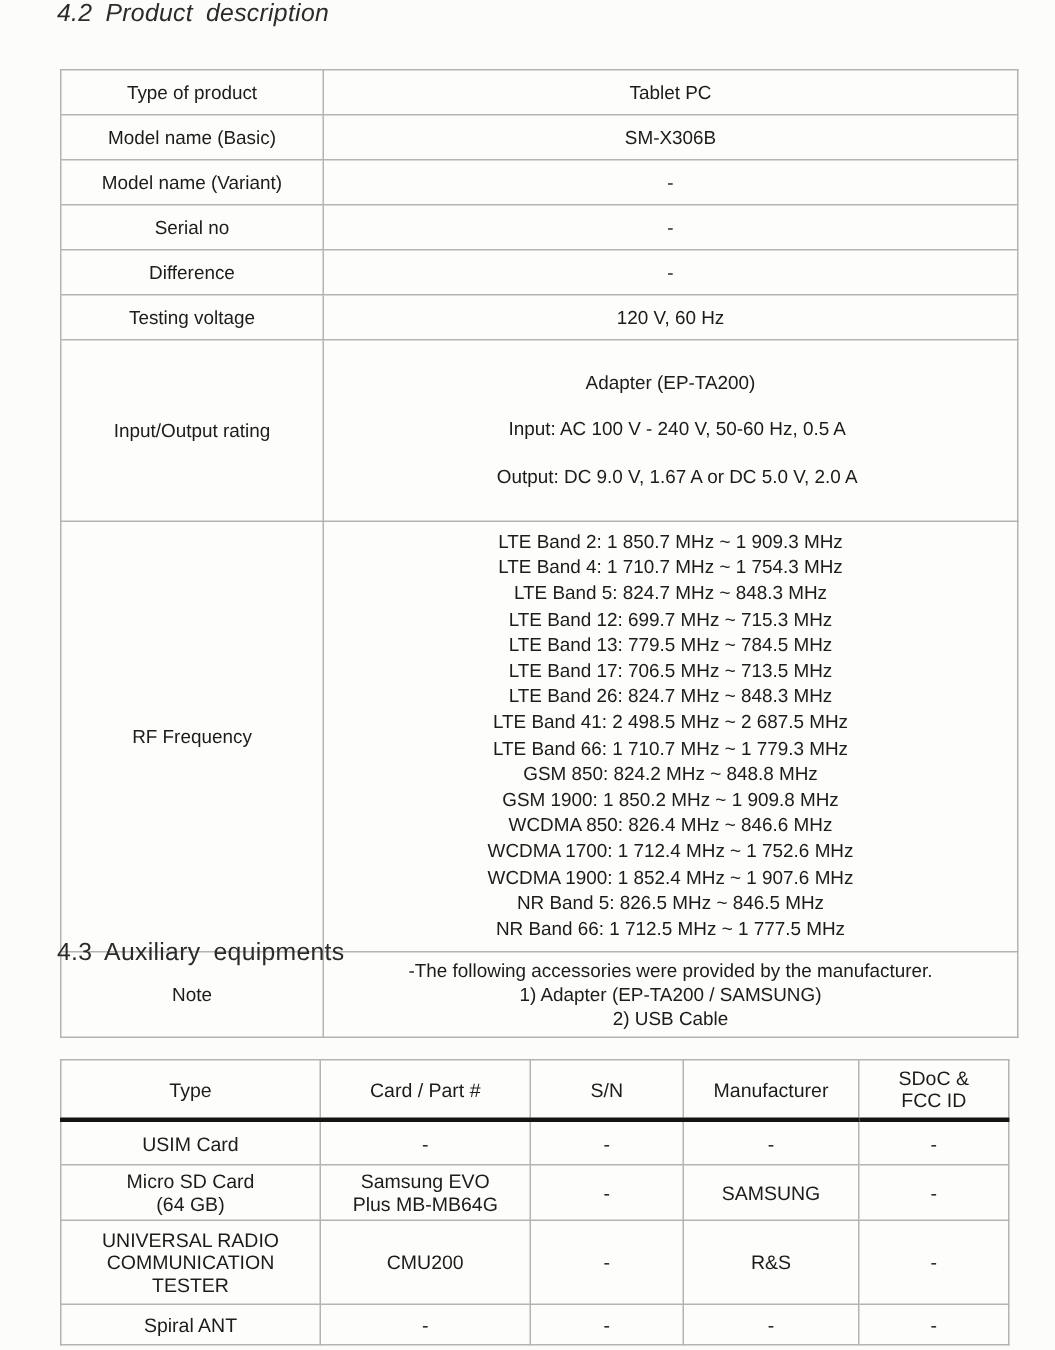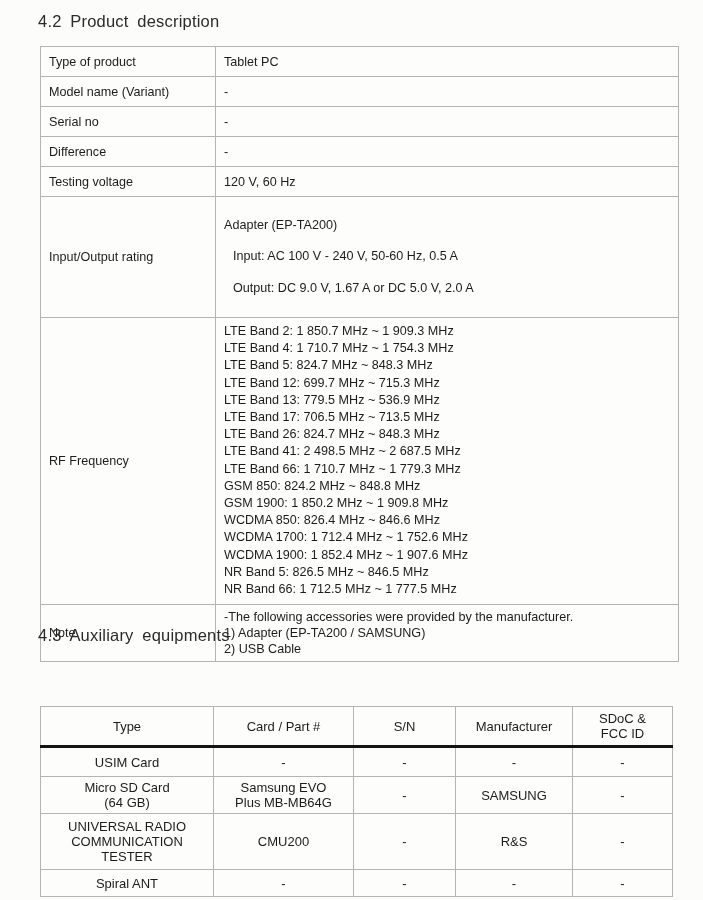--- a/index.html
+++ b/index.html
@@ -27,33 +27,35 @@
   .section-heading {
     font-size: 16.5px;
     color: #2b2b2b;
     letter-spacing: 0.2px;
     word-spacing: 4px;
     font-weight: 400;
   }
   #heading-42 {
     position: absolute;
     left: 38px;
-    top: 12px;
+    top: 0px;
+    font-style: italic;
   }
   #heading-43 {
     position: absolute;
     left: 38px;
     top: 626px;
   }
 
   
   table {
     border-collapse: collapse;
     table-layout: fixed;
     background: #fdfdfb;
+    text-align: center;
   }
   td, th {
     border: 1px solid #b4b4b4;
     font-weight: 400;
     vertical-align: middle;
     color: #1c1c1c;
     background: #fdfdfb;
   }
 
   
@@ -142,20 +144,24 @@
     <colgroup>
       <col style="width:175px">
       <col style="width:463px">
     </colgroup>
     <tbody>
       <tr class="std-row">
         <td class="label-cell">Type of product</td>
         <td>Tablet PC</td>
       </tr>
       <tr class="std-row">
+        <td class="label-cell">Model name (Basic)</td>
+        <td>SM-X306B</td>
+      </tr>
+      <tr class="std-row">
         <td class="label-cell">Model name (Variant)</td>
         <td>-</td>
       </tr>
       <tr class="std-row">
         <td class="label-cell">Serial no</td>
         <td>-</td>
       </tr>
       <tr class="std-row">
         <td class="label-cell">Difference</td>
         <td>-</td>
@@ -175,21 +181,21 @@
       </tr>
 
 
       <tr>
         <td class="label-cell">RF Frequency</td>
         <td class="rf-list">
           <div>LTE Band 2: 1 850.7 MHz ~ 1 909.3 MHz</div>
           <div>LTE Band 4: 1 710.7 MHz ~ 1 754.3 MHz</div>
           <div>LTE Band 5: 824.7 MHz ~ 848.3 MHz</div>
           <div>LTE Band 12: 699.7 MHz ~ 715.3 MHz</div>
-          <div>LTE Band 13: 779.5 MHz ~ 536.9 MHz</div>
+          <div>LTE Band 13: 779.5 MHz ~ 784.5 MHz</div>
           <div>LTE Band 17: 706.5 MHz ~ 713.5 MHz</div>
           <div>LTE Band 26: 824.7 MHz ~ 848.3 MHz</div>
           <div>LTE Band 41: 2 498.5 MHz ~ 2 687.5 MHz</div>
           <div>LTE Band 66: 1 710.7 MHz ~ 1 779.3 MHz</div>
           <div>GSM 850: 824.2 MHz ~ 848.8 MHz</div>
           <div>GSM 1900: 1 850.2 MHz ~ 1 909.8 MHz</div>
           <div>WCDMA 850: 826.4 MHz ~ 846.6 MHz</div>
           <div>WCDMA 1700: 1 712.4 MHz ~ 1 752.6 MHz</div>
           <div>WCDMA 1900: 1 852.4 MHz ~ 1 907.6 MHz</div>
           <div>NR Band 5: 826.5 MHz ~ 846.5 MHz</div>

